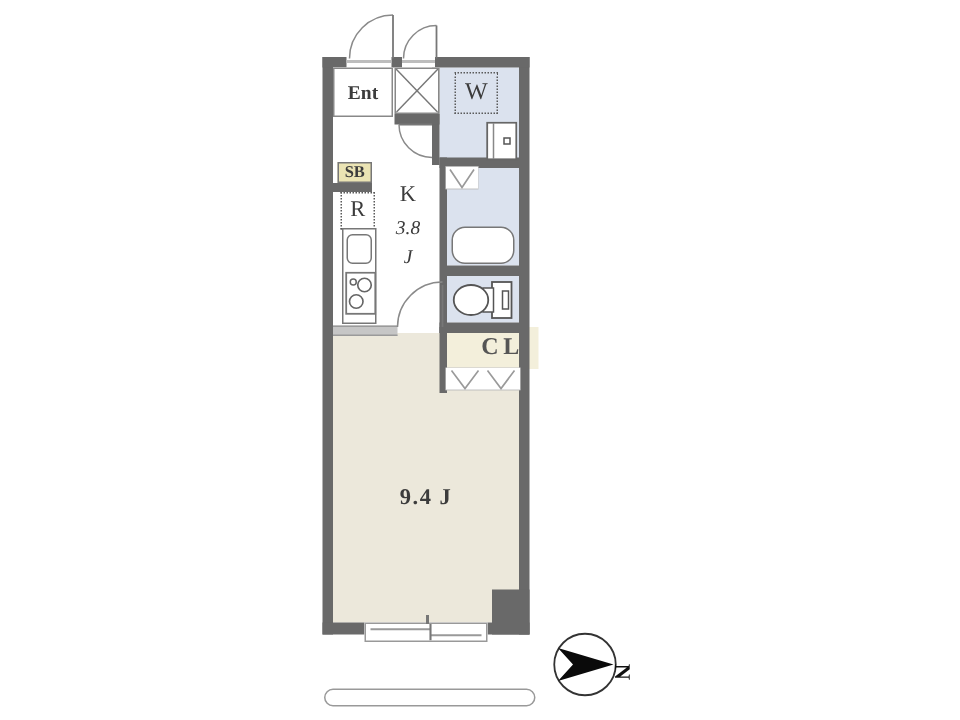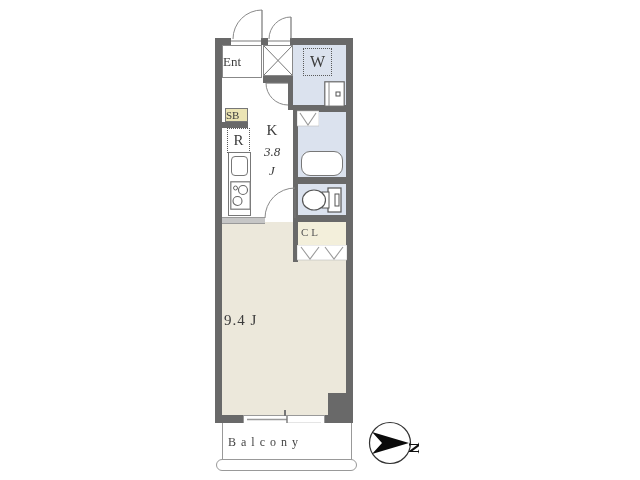--- a/index.html
+++ b/index.html
@@ -1,30 +1,30 @@
 <!DOCTYPE html>
 <html style="--page-bg: #ffffff; --wall: #696969; --floor-main-room: #ece8db; --floor-wet-area: #dbe2ee; --floor-closet: #f3efdb; --shoe-box-bg: #ebe4b4; --line: #8a8a8a; --text: #3c3c3c; --compass-arrow: #0a0a0a;"><head>
 <meta charset="utf-8">
 <style>
   html,body{margin:0;padding:0;background:#fff;}
   .canvas{position:relative;width:640px;height:480px;background:var(--page-bg,#fff);
           font-family:"Liberation Serif","DejaVu Serif",serif;color:var(--text,#3c3c3c);overflow:hidden;}
   .abs{position:absolute;}
   .wall{position:absolute;background:var(--wall,#696969);}
   .floor{position:absolute;}
-  .room-label{display:flex;align-items:center;justify-content:flex-start;}
+  .room-label{display:flex;align-items:center;justify-content:center;font-weight:bold;}
   .box{position:absolute;background:#fff;border:1px solid #888;box-sizing:border-box;}
   .dotted{position:absolute;border:1px dotted #5a5a5a;box-sizing:border-box;
           display:flex;align-items:center;justify-content:center;}
   svg{display:block;}
   .lbl-ent{font-size:13px;}
   .lbl-w{font-size:16px;}
   .lbl-r{font-size:15px;}
   .lbl-sb{font-size:11px;}
-  .lbl-cl{font-size:11px;letter-spacing:3px;color:#555;padding-left:3px;}
+  .lbl-cl{font-size:16px;letter-spacing:3px;color:#555;padding-left:13px;}
   .lbl-room{font-size:15px;letter-spacing:1px;}
   .lbl-balcony{font-size:12px;letter-spacing:5px;color:#444;padding-left:5px;}
   .k-col{display:flex;flex-direction:column;align-items:center;justify-content:center;line-height:1.5;}
   .k-col .k1{font-size:15px;}
   .k-col .k2{font-size:13px;font-style:italic;}
   .threshold{position:absolute;background:#bdbdbd;}
 </style>
 </head>
 <body>
 
@@ -128,36 +128,33 @@
     <rect x="22" y="6" width="7" height="16" fill="#fff" stroke="#555" stroke-width="1"></rect>
     <ellipse cx="14" cy="14" rx="11.5" ry="10" fill="#fff" stroke="#555" stroke-width="1.2"></ellipse>
   </svg>
 
   <svg class="abs" style="left:297px;top:245px;" width="50" height="17" viewBox="0 0 50 17">
     <rect x="0" y="0" width="50" height="15" fill="#fff" stroke="#bbb" stroke-width="0.6"></rect>
     <polyline points="4,2 13,14 22,2" fill="none" stroke="#9a9a9a" stroke-width="1.1"></polyline>
     <polyline points="28,2 37,14 46,2" fill="none" stroke="#9a9a9a" stroke-width="1.1"></polyline>
   </svg>
 
-  <div class="abs room-label lbl-room" style="left:224px;top:308px;width:120px;height:24px;">
+  <div class="abs room-label lbl-room" style="left:224px;top:320px;width:120px;height:24px;">
     <span>9.4 J</span>
   </div>
 
   <div class="abs" style="left:243px;top:415px;width:82px;height:13px;background:#fff;border:1px solid #999;box-sizing:border-box;">
     <svg width="80" height="11" viewBox="0 0 80 11">
       <line x1="3" y1="3.5" x2="43" y2="3.5" stroke="#999" stroke-width="1.3"></line>
       <line x1="43" y1="7.5" x2="77" y2="7.5" stroke="#999" stroke-width="1.3"></line>
       <line x1="43" y1="0" x2="43" y2="11" stroke="#777" stroke-width="1.4"></line>
     </svg>
   </div>
   <div class="abs" style="left:284px;top:410px;width:1.5px;height:6px;background:#777;"></div>
 
-  <div class="abs room-label lbl-balcony" style="left:222px;top:423px;width:130px;height:38px;background:#fff;border-left:1px solid #999;border-right:1px solid #999;box-sizing:border-box;">
-    <span>Balcony</span>
-  </div>
   <div class="abs" style="left:216px;top:459px;width:141px;height:12px;background:#fff;border:1.5px solid #999;border-radius:6px;box-sizing:border-box;"></div>
 
   <svg class="abs" style="left:366px;top:420px;" width="58" height="50" viewBox="0 0 58 50">
     <circle cx="24" cy="23" r="20.5" fill="none" stroke="#333" stroke-width="1.2"></circle>
     <polygon points="6,12 43,23 6,34 16,23" fill="var(--compass-arrow,#0a0a0a)"></polygon>
     <text x="48" y="28" transform="rotate(90 48 28)" text-anchor="middle" dominant-baseline="central" font-size="15" font-weight="bold" fill="#111">N</text>
   </svg>
 
 </div>
 

